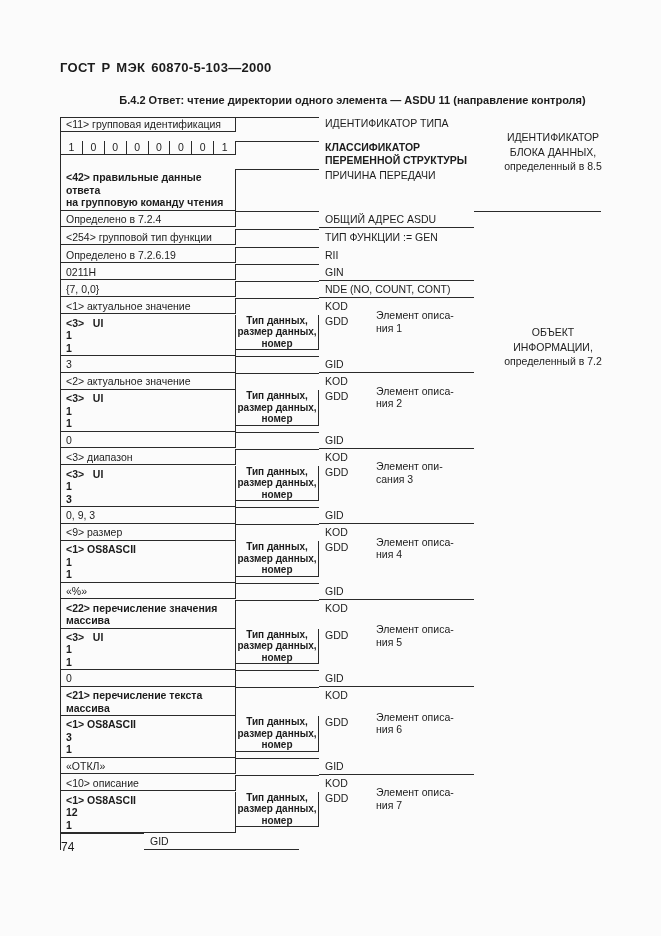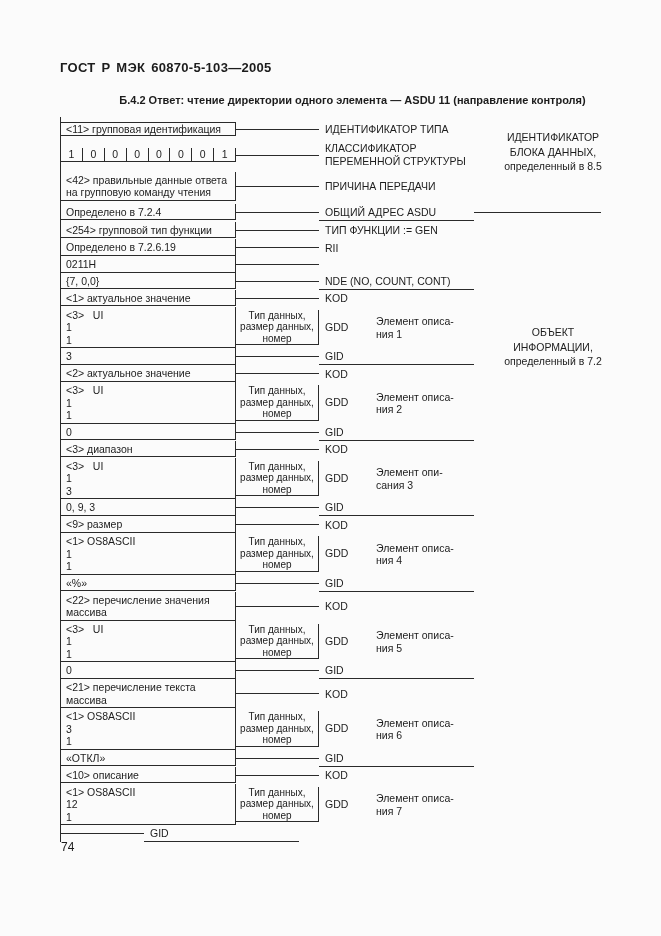--- a/index.html
+++ b/index.html
@@ -2,48 +2,48 @@
 <html><head>
 <meta charset="utf-8">
 <style>
   html,body{margin:0;padding:0;}
   body{background:#fbfbfb;font-family:"Liberation Sans",sans-serif;color:#1c1c1c;}
   .page{position:relative;width:661px;height:936px;background:#fbfbfb;overflow:hidden;}
   .std-header{position:absolute;left:60px;top:60px;font-size:13px;font-weight:bold;letter-spacing:.3px;word-spacing:2px;}
   .title{position:absolute;left:0;right:0;top:94px;text-align:center;font-size:11px;font-weight:bold;margin-left:44px;}
   .page-num{position:absolute;left:61px;top:840px;font-size:12px;}
   .asdu-table{position:absolute;left:60px;top:117px;width:540px;border-left:1px solid #2a2a2a;font-size:10.5px;}
-  .row{display:flex;align-items:center;}
+  .row{display:flex;align-items:flex-start;}
   .h16{min-height:16px}.h17{min-height:17px}.h18{min-height:18px}.h24{min-height:24px}
   .h28{min-height:28px}.h29{min-height:29px}.h34{min-height:34px}.h36{min-height:36px}
   .c1{width:175px;border-right:1px solid #2a2a2a;box-sizing:border-box;padding:2px 4px 1px 5px;line-height:12.5px;}
   .c2{width:83px;border-right:1px solid #2a2a2a;box-sizing:border-box;font-size:10px;line-height:11.5px;}
   .c3{width:155px;box-sizing:border-box;padding:2px 0 1px 6px;line-height:13px;}
   .c4{flex:1;}
   .bb{border-bottom:1px solid #2a2a2a;}
   .bt{border-top:1px solid #2a2a2a;}
-  .pre{white-space:pre-wrap;}
+  .pre{white-space:pre-wrap;font-weight:bold;}
   .vcenter{display:flex;align-items:center;padding-top:0;padding-bottom:0;}
   .nopad{padding:0;}
   .bits{display:flex;width:100%;}
   .bit{flex:1;border-right:1px solid #2a2a2a;display:flex;align-items:center;justify-content:center;}
   .bit:last-child{border-right:none;}
   .tinfo{display:flex;align-items:center;justify-content:center;text-align:center;}
   .gddlab{position:relative;display:flex;align-items:center;padding-top:0;padding-bottom:0;}
   .desc{position:absolute;left:57px;top:50%;transform:translateY(-50%);white-space:pre-wrap;line-height:12.5px;width:100px;}
   .ann{position:absolute;left:412px;width:160px;text-align:center;white-space:pre-wrap;line-height:14.5px;}
   .ann1{top:13px;}
   .ann2{top:208px;}
 </style>
 </head>
 <body>
 
 <div class="page">
 
-  <div class="std-header">ГОСТ Р МЭК 60870-5-103—2005</div>
+  <div class="std-header">ГОСТ Р МЭК 60870-5-103—2000</div>
   <div class="title">Б.4.2 Ответ: чтение директории одного элемента — ASDU 11 (направление контроля)</div>
 
   <div class="asdu-table">
 
     <div class="row h24">
       <div class="c1 bt bb vcenter">&lt;11&gt; групповая идентификация</div>
       <div class="c2 bt"></div>
       <div class="c3 vcenter">ИДЕНТИФИКАТОР ТИПА</div>
     </div>
 
@@ -88,20 +88,21 @@
 
     <div class="row h17">
       <div class="c1 bb">Определено в 7.2.6.19</div>
       <div class="c2 bb"></div>
       <div class="c3">RII</div>
     </div>
 
     <div class="row h16">
       <div class="c1 bb">0211H</div>
       <div class="c2 bb"></div>
+      <div class="c3 bb">GIN</div>
     </div>
 
     <div class="row h17">
       <div class="c1 bb">{7, 0,0}</div>
       <div class="c2 bb"></div>
       <div class="c3 bb">NDE (NO, COUNT, CONT)</div>
     </div>
 
     <div class="row h17">
       <div class="c1 bb">&lt;1&gt; актуальное значение</div>

